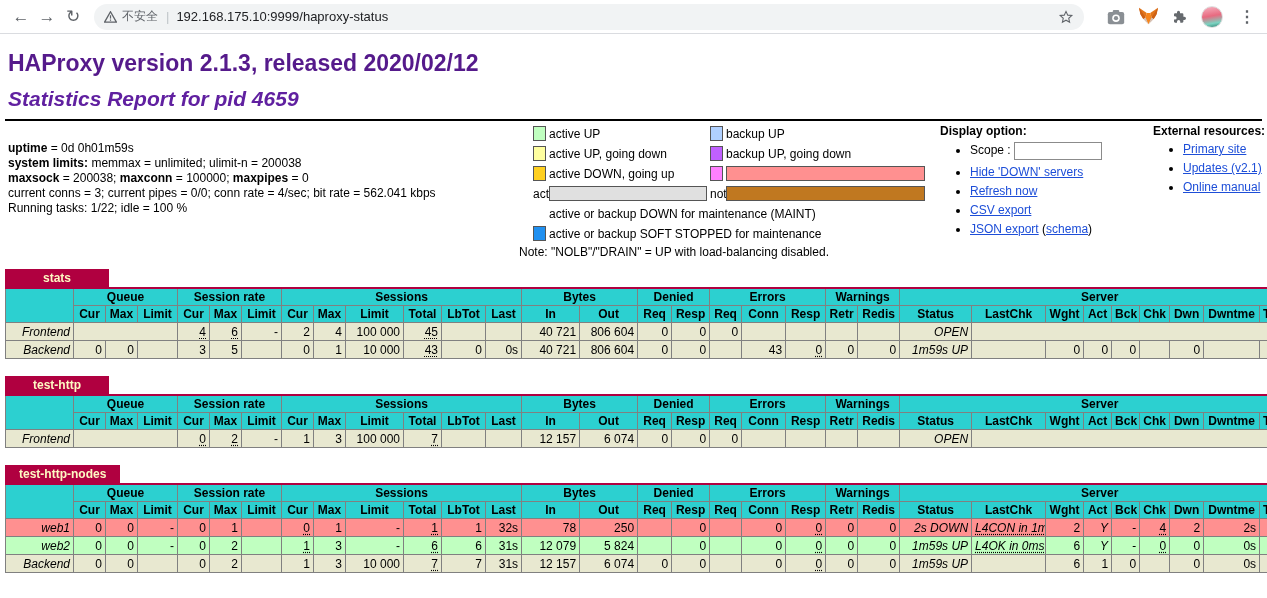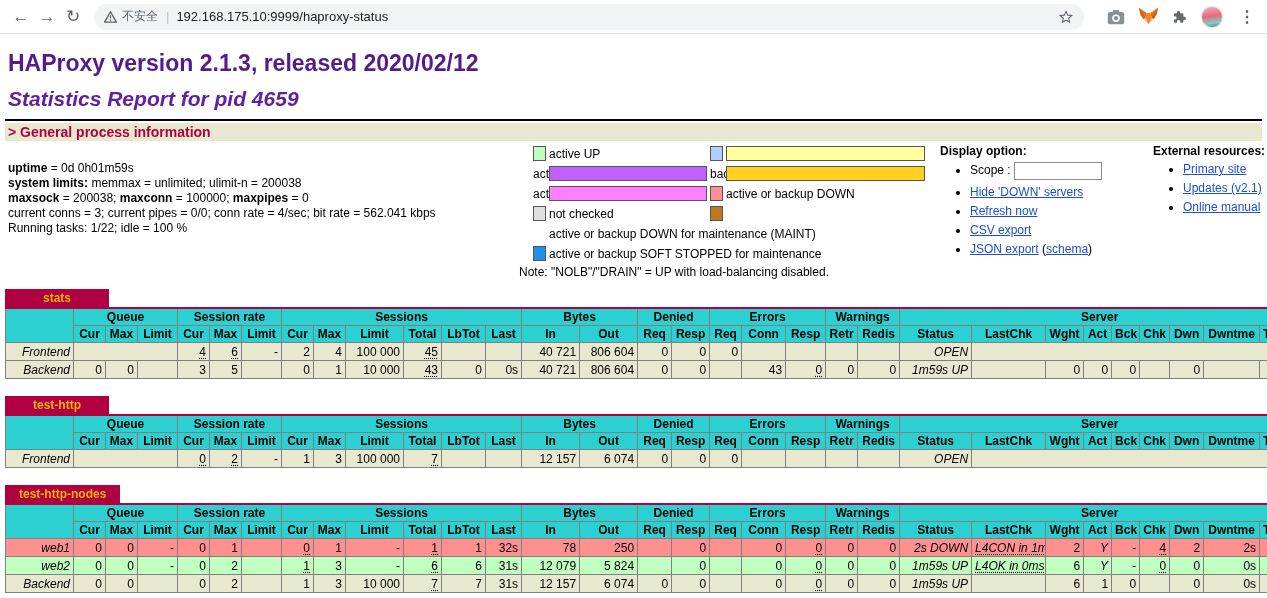--- a/index.html
+++ b/index.html
@@ -46,21 +46,21 @@
   .opt-col ul { margin:4px 0 0 0; padding-left:30px; }
   .opt-col li { margin-bottom:5px; }
   a.blue { color:#1d4ed8; text-decoration:underline; cursor:pointer; }
   .scope-input { width:88px; height:18px; border:1px solid #8b8b8b; background:#fff; font-size:12px; vertical-align:middle; }
 
   
   .tables { margin-top:9px; }
   .pxblock { margin-bottom:16px; }
   .pxname { display:inline-block; min-width:104px; background:#b00040; color:#ffff40;
             font-size:12px; font-weight:bold; text-align:center; padding:2px 14px; }
-  .pxname a { color:#eab308; text-decoration:none; cursor:pointer;margin-top:48px; }
+  .pxname a { color:#fef9c3; text-decoration:none; cursor:pointer;margin-top:48px; }
   table.tbl { border-collapse:collapse; width:100%; table-layout:fixed;
               border-top:2px solid #b00040; font-size:12px; }
   table.tbl th, table.tbl td { border:1px solid #808080; padding:1px 3px; white-space:nowrap; overflow:hidden; }
   table.tbl th { background:#2cd0d0; font-weight:bold; text-align:center; height:16px; }
   table.tbl td { text-align:right; height:18px; }
   td.ac { text-align:center;font-style:italic; }
   tr.frontend td, tr.backend td { background:#e8e8d0; }
   tr.up td   { background:#c0ffc0; }
   tr.down td { background:#ff9090; }
   .u { text-decoration:underline dotted; text-underline-offset:2px; }
@@ -128,36 +128,36 @@
     <span class="avatar"></span>
     <span class="menu-dots">⋮</span>
   </div>
 </div>
 
 <div class="page">
 
   <h1 class="title">HAProxy version 2.1.3, released 2020/02/12</h1>
   <h2 class="subtitle">Statistics Report for pid 4659</h2>
   <div class="hr"></div>
-  <h3 class="section">&gt; General process information</h3>
 
   <div class="info-zone">
     <div class="proc-info" id="proc-info">
         <div><b>uptime</b><span> = 0d 0h01m59s</span></div>
         <div><b>system limits:</b><span> memmax = unlimited; ulimit-n = 200038</span></div>
         <div><b>maxsock</b><span> = 200038; </span><b>maxconn</b><span> = 100000; </span><b>maxpipes</b><span> = 0</span></div>
         <div><span>current conns = 3; current pipes = 0/0; conn rate = 4/sec; bit rate = 562.041 kbps</span></div>
         <div><span>Running tasks: 1/22; idle = 100 %</span></div>
       </div>
 
     <div class="legend">
       <div class="lg-grid" id="legend-grid">
           <span class="swatch" style="background: rgb(192, 255, 192);"></span>
           <span class="lg-label">active UP</span>
           <span class="swatch" style="background: rgb(176, 208, 255);"></span>
+          <span class="lg-label">backup UP</span>
           <span class="swatch" style="background: rgb(255, 255, 160);"></span>
           <span class="lg-label">active UP, going down</span>
           <span class="swatch" style="background: rgb(192, 96, 255);"></span>
           <span class="lg-label">backup UP, going down</span>
           <span class="swatch" style="background: rgb(255, 208, 32);"></span>
           <span class="lg-label">active DOWN, going up</span>
           <span class="swatch" style="background: rgb(255, 128, 255);"></span>
           <span class="swatch" style="background: rgb(255, 144, 144);"></span>
           <span class="lg-label">active or backup DOWN</span>
           <span class="swatch" style="background: rgb(224, 224, 224);"></span>

